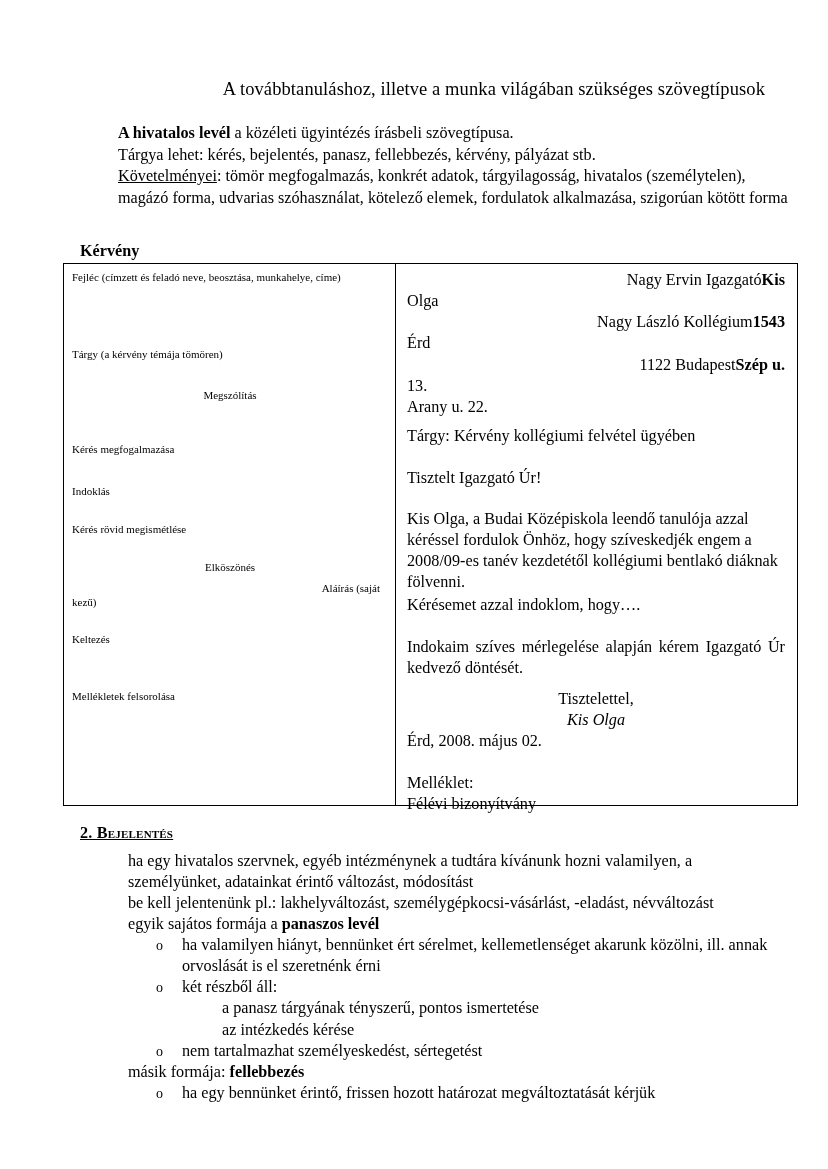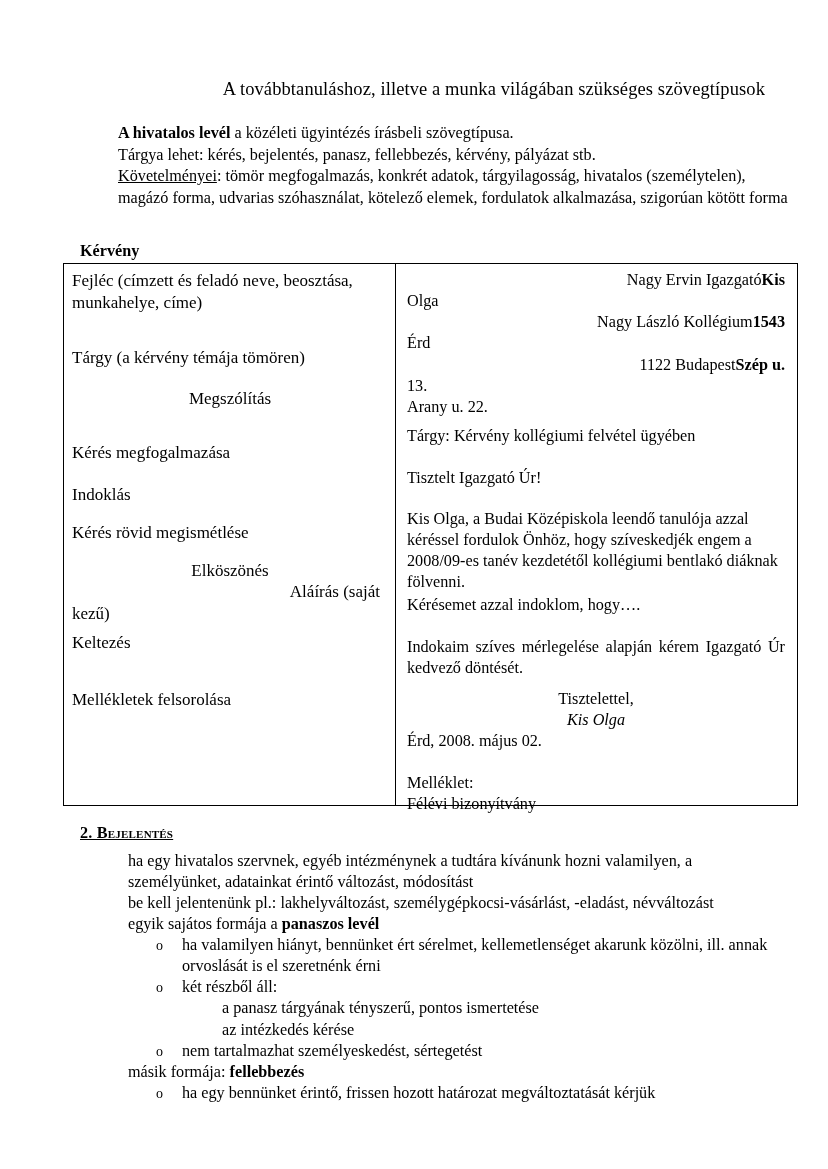--- a/index.html
+++ b/index.html
@@ -79,21 +79,21 @@
     flex: 1;
     box-sizing: border-box;
     position: relative;
   }
 
   
   .lrow {
     position: absolute;
     left: 8px;
     width: 316px;
-    font-size: 17px;
+    font-size: 11px;
     line-height: 1.3;
   }
   .lrow.center { text-align: center; }
   .sig-line { display: block; text-align: right; padding-right: 8px; }
 
   
   .rrow {
     position: absolute;
     left: 11px;
     width: 378px;

